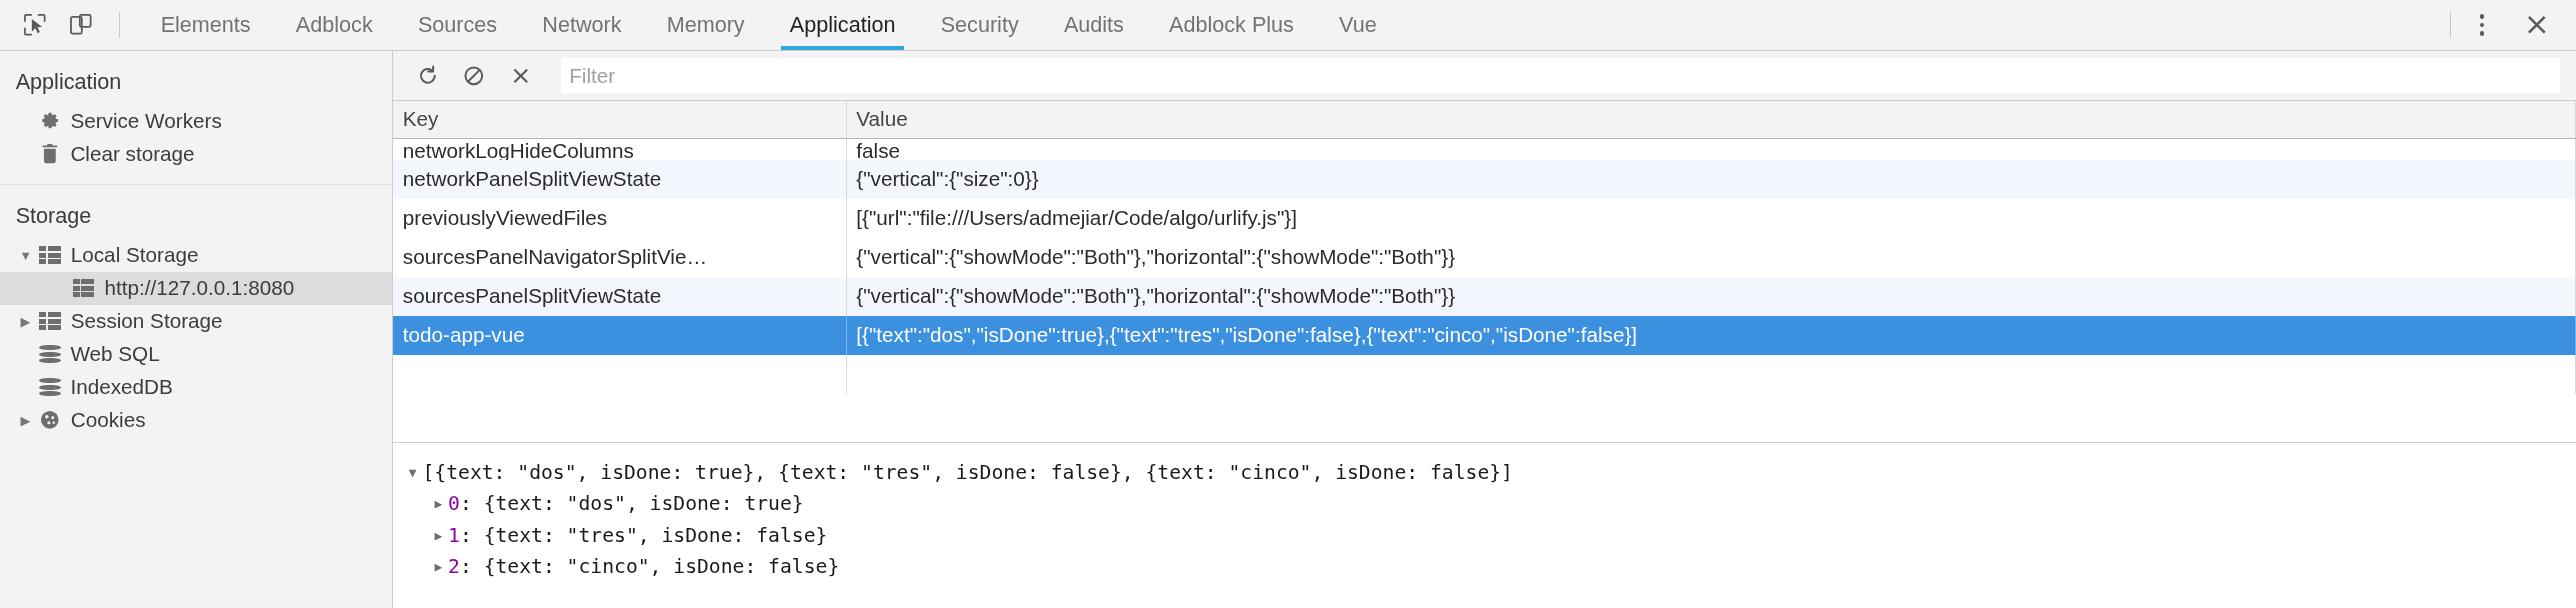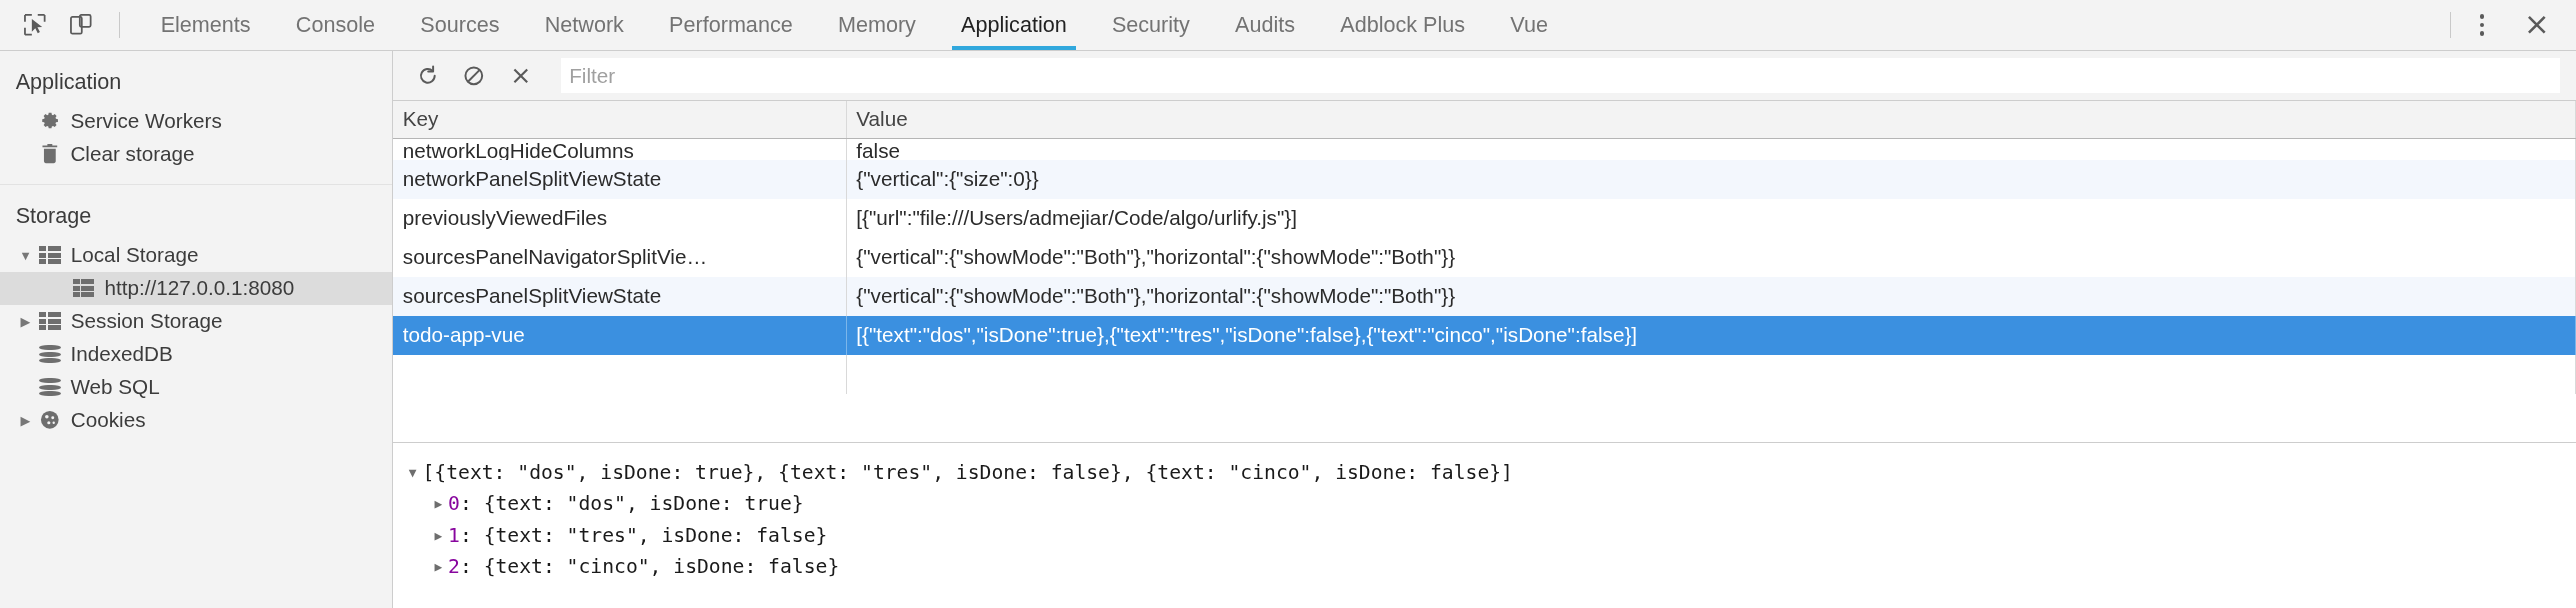--- a/index.html
+++ b/index.html
@@ -359,30 +359,27 @@
         </svg>
       </div>
       <div class="tb-divider"></div>
     </div>
 
     <div class="tabs">
       <div class="tab">
           <span>Elements</span>
         </div>
       <div class="tab">
-          <span>Console</span>
+          <span>Adblock</span>
         </div>
       <div class="tab">
           <span>Sources</span>
         </div>
       <div class="tab">
           <span>Network</span>
-        </div>
-      <div class="tab">
-          <span>Performance</span>
         </div>
       <div class="tab">
           <span>Memory</span>
         </div>
       <div class="tab active">
           <span>Application</span>
         </div>
       <div class="tab">
           <span>Security</span>
         </div>
@@ -489,32 +486,32 @@
         </div>
 
         <div class="sb-row indent-2">
           <span class="sb-icon">
             <span class="ic-db">
                 <i></i>
                 <i></i>
                 <i></i>
               </span>
           </span>
+          <span class="sb-label">Web SQL</span>
+        </div>
+
+        <div class="sb-row indent-2">
+          <span class="sb-icon">
+            <span class="ic-db">
+                <i></i>
+                <i></i>
+                <i></i>
+              </span>
+          </span>
           <span class="sb-label">IndexedDB</span>
-        </div>
-
-        <div class="sb-row indent-2">
-          <span class="sb-icon">
-            <span class="ic-db">
-                <i></i>
-                <i></i>
-                <i></i>
-              </span>
-          </span>
-          <span class="sb-label">Web SQL</span>
         </div>
 
         <div class="sb-row indent-1">
           <span class="twisty">▶</span>
           <span class="sb-icon">
             <svg width="21.6" height="21.6" viewBox="0 0 22 22">
               <circle cx="11" cy="11" r="9" fill="#6e6e6e"></circle>
               <circle cx="8" cy="8" r="1.8" fill="#f3f3f3"></circle>
               <circle cx="14" cy="9" r="1.5" fill="#f3f3f3"></circle>
               <circle cx="10" cy="14" r="1.6" fill="#f3f3f3"></circle>

